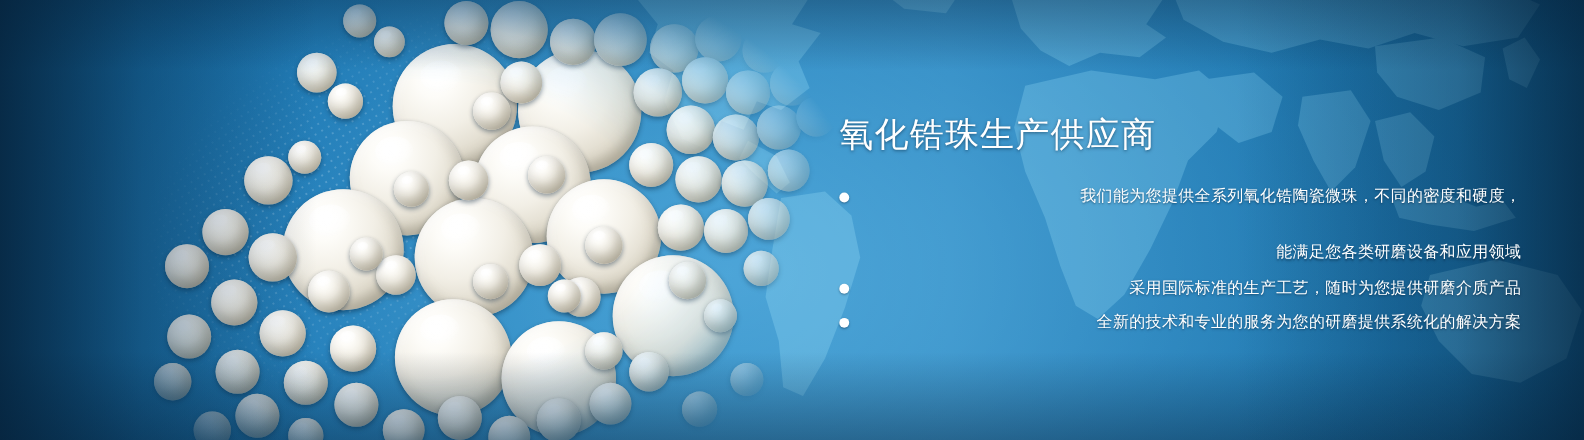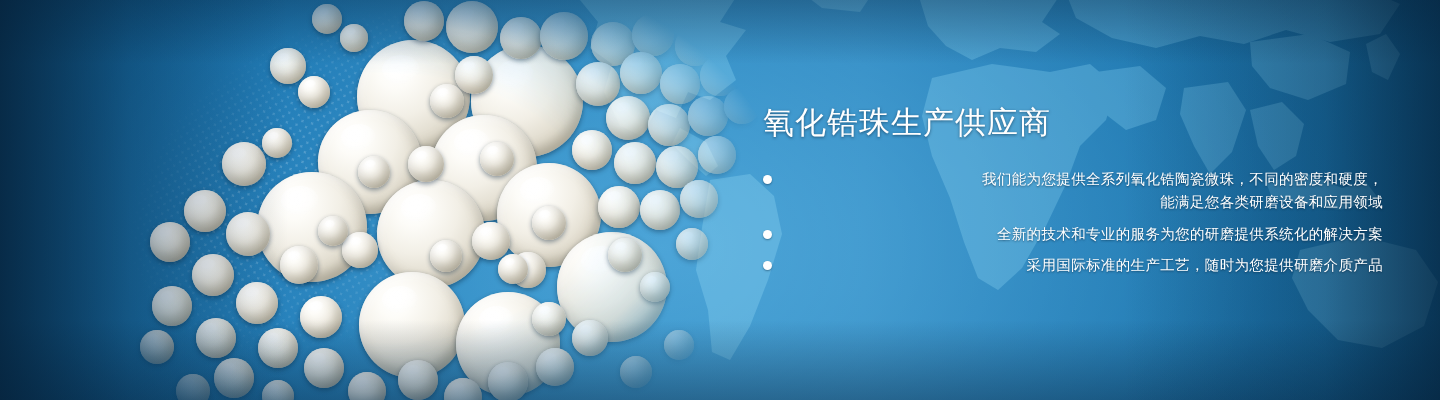--- a/index.html
+++ b/index.html
@@ -132,21 +132,21 @@
     position: absolute;
     left: 0;
     top: 7px;
     width: 9px;
     height: 9px;
     border-radius: 50%;
     background: #ffffff;
     box-shadow: 0 1px 2px rgba(3,26,48,.4);
   }
   .bullet-text { display: block; text-align: right; }
-  .bullet-text .line2 { display: block; }
+  .bullet-text .line2 { display: block; margin-top: 28px; }
 </style>
 </head>
 <body>
 
 <div class="banner">
 
   <div class="bg-base"></div>
 
   <div class="world-map">
     <svg viewBox="0 0 900 470" preserveAspectRatio="none">
@@ -279,25 +279,25 @@
       <li class="bullet-item">
         <span class="bullet-dot"></span>
         <span class="bullet-text">
           <span>我们能为您提供全系列氧化锆陶瓷微珠，不同的密度和硬度，</span>
           <span class="line2">能满足您各类研磨设备和应用领域</span>
         </span>
       </li>
       <li class="bullet-item">
         <span class="bullet-dot"></span>
         <span class="bullet-text">
-          <span>全新的技术和专业的服务为您的研磨提供系统化的解决方案</span>
+          <span>采用国际标准的生产工艺，随时为您提供研磨介质产品</span>
         </span>
       </li>
       <li class="bullet-item">
         <span class="bullet-dot"></span>
         <span class="bullet-text">
-          <span>采用国际标准的生产工艺，随时为您提供研磨介质产品</span>
+          <span>全新的技术和专业的服务为您的研磨提供系统化的解决方案</span>
         </span>
       </li>
     </ul>
   </div>
 
 </div>
 
 </body></html>

